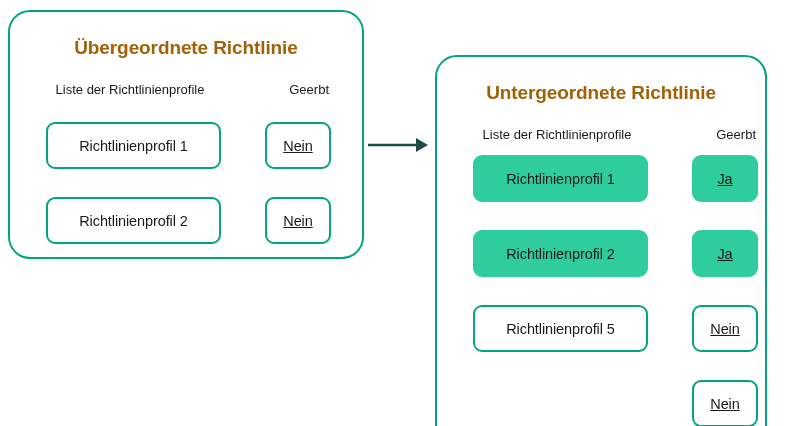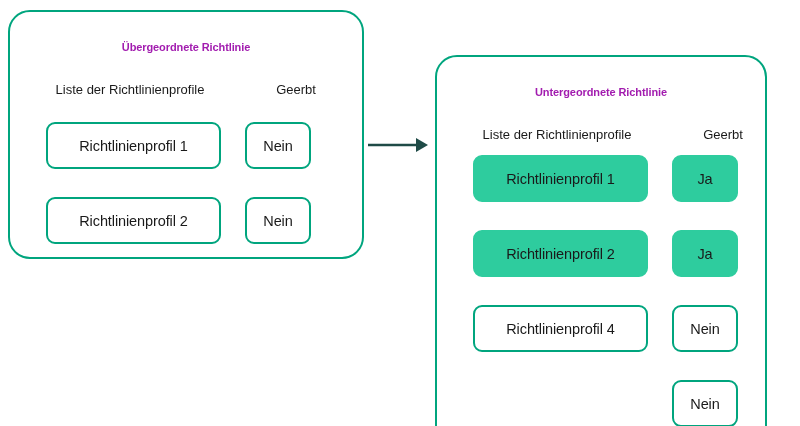--- a/index.html
+++ b/index.html
@@ -36,24 +36,24 @@
     height: 394px;
     margin-top: 40px;
   }
 
   .panel-title {
     position: absolute;
     left: 0;
     right: 0;
     text-align: center;
     font-weight: bold;
-    font-size: 11px;
+    font-size: 19px;
     line-height: 21px;
     letter-spacing: -0.1px;
-    color: #a21caf;
+    color: #a16207;
   }
   .panel-parent .panel-title { top: 25px; }
   .panel-child  .panel-title { top: 25px; }
 
   .col-headers {
     position: absolute;
     left: 0;
     right: 0;
     height: 20px;
     font-size: 13px;
@@ -66,21 +66,21 @@
     position: absolute;
     left: 22px;
     width: 196px;
     text-align: center;
     white-space: nowrap;
   }
   .col-header-inherited {
     position: absolute;
     left: 253px;
     width: 66px;
-    text-align: center;
+    text-align: right;
     white-space: nowrap;
   }
 
   .rows {
     position: absolute;
     left: 0;
     top: 0;
     right: 0;
     bottom: 0;
   }
@@ -110,22 +110,23 @@
   .cell.filled {
     background: #2ecc9e;
     border-color: #2ecc9e;
   }
 
   .cell-profile {
     left: 36px;
     width: 175px;
   }
   .cell-inherited {
-    left: 235px;
+    left: 255px;
     width: 66px;
+    text-decoration: underline;
   }
 
   .arrow {
     position: absolute;
     left: 366px;
     top: 126px;
     width: 64px;
     height: 38px;
   }
 </style>
@@ -166,20 +167,20 @@
   <div class="rows">
     <div class="row" style="top:98px">
       <div class="cell cell-profile filled">Richtlinienprofil 1</div>
       <div class="cell cell-inherited filled">Ja</div>
     </div>
     <div class="row" style="top:173px">
       <div class="cell cell-profile filled">Richtlinienprofil 2</div>
       <div class="cell cell-inherited filled">Ja</div>
     </div>
     <div class="row" style="top:248px">
-      <div class="cell cell-profile">Richtlinienprofil 4</div>
+      <div class="cell cell-profile">Richtlinienprofil 5</div>
       <div class="cell cell-inherited">Nein</div>
     </div>
     <div class="row" style="top:323px">
       <div class="cell cell-inherited">Nein</div>
     </div>
   </div>
 </div>
 
 </body></html>

